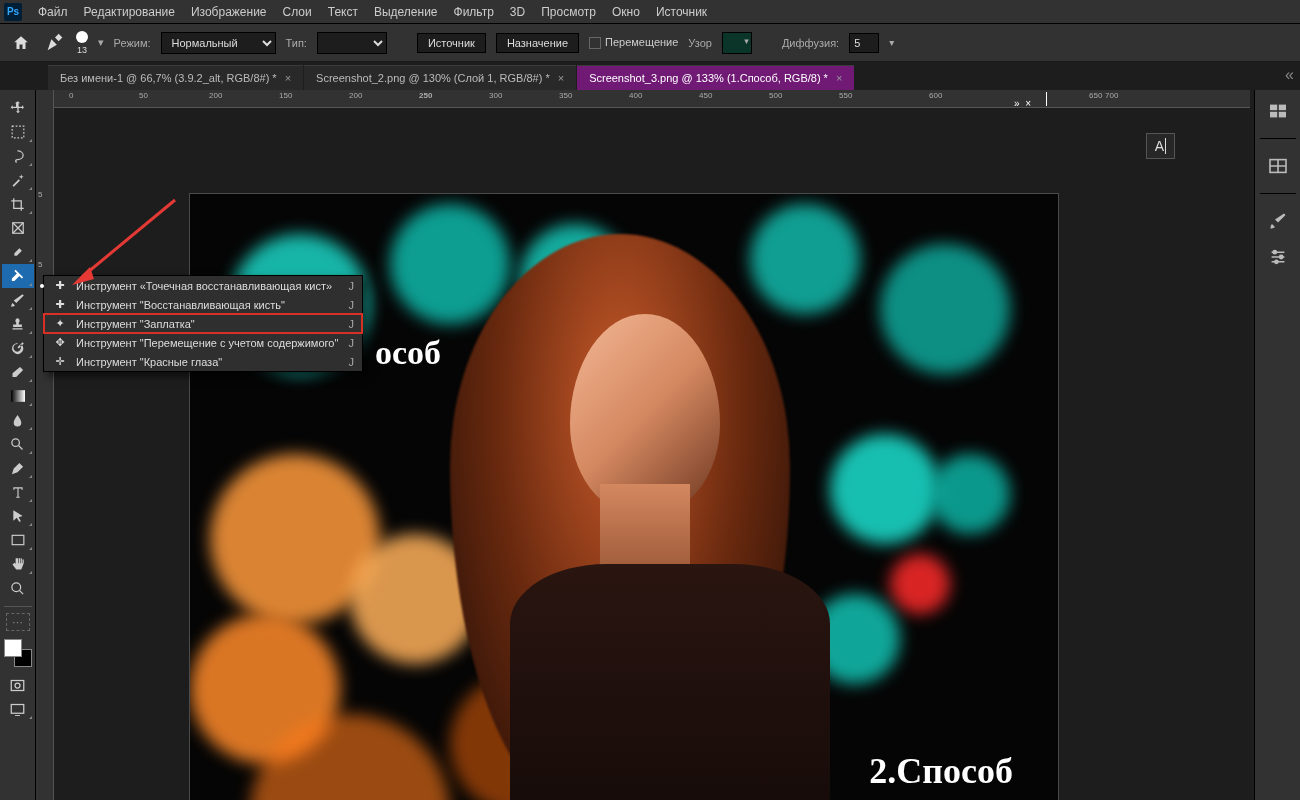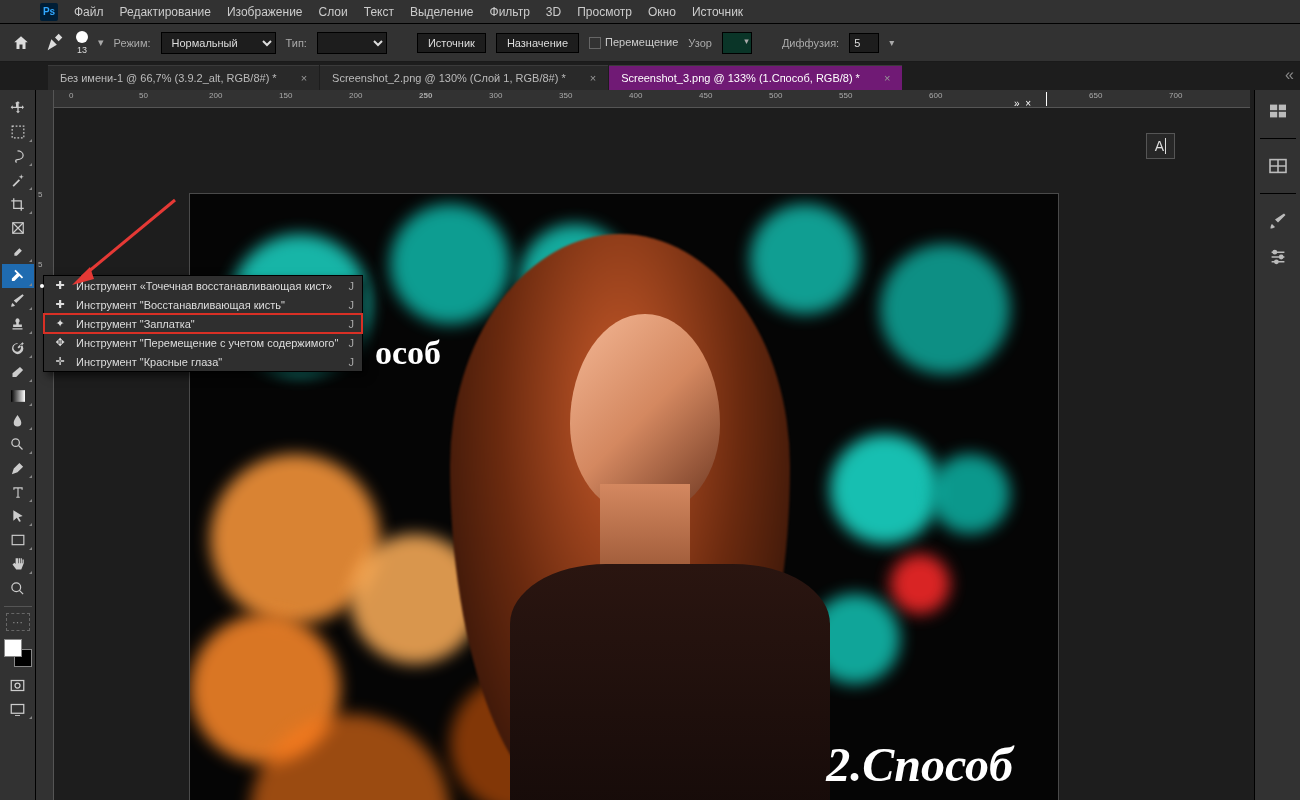--- a/index.html
+++ b/index.html
@@ -1,38 +1,38 @@
 <!DOCTYPE html>
 <html><head>
 <meta charset="utf-8">
 <style>
 * { margin:0; padding:0; box-sizing:border-box; font-family:"Segoe UI",Tahoma,sans-serif; user-select:none; }
 body { background:#1d1d1d; color:#ccc; width:1300px; height:800px; overflow:hidden; position:relative; }
 
 
 .menubar { height:24px; background:#323232; display:flex; align-items:center; padding:0 4px; border-bottom:1px solid #000; font-size:12px; }
-.menubar .logo { width:18px; height:18px; background:#001e36; color:#31a8ff; font-size:10px; font-weight:bold; display:flex; align-items:center; justify-content:center; border-radius:2px; margin-right:8px;margin-left:36px;}
+.menubar .logo { width:18px; height:18px; background:#001e36; color:#31a8ff; font-size:10px; font-weight:bold; display:flex; align-items:center; justify-content:center; border-radius:2px; margin-right:8px;}
 .menubar .mitem { padding:0 8px; cursor:default; }
 
 
 .options { height:38px; background:#323232; display:flex; align-items:center; padding:0 8px; gap:10px; font-size:11px; border-bottom:1px solid #1a1a1a; }
 .options .home { width:26px; height:26px; display:flex; align-items:center; justify-content:center; color:#ddd; }
 .options .brush-prev { position:relative; display:flex; flex-direction:column; align-items:center; }
 .options .brush-dot { width:12px; height:12px; background:#fff; border-radius:50%; margin-bottom:2px;}
 .options .brush-sz { font-size:9px; color:#ddd;}
 .options label { color:#aaa; }
 .options select { background:#1d1d1d; color:#ddd; border:1px solid #000; height:22px; font-size:11px; padding:0 20px 0 6px; }
 .options .btn { background:#1d1d1d; border:1px solid #000; padding:3px 10px; color:#ddd; }
 .options .swatch { width:30px; height:22px; background:#0a3528; border:1px solid #000; }
 .options .chk { width:12px; height:12px; border:1px solid #666; display:inline-block; margin-right:4px; vertical-align:middle;}
 .options input.num { width:30px; height:20px; background:#1d1d1d; color:#ddd; border:1px solid #000; text-align:left; padding:0 4px; font-size:11px;}
 
 
 .tabs { height:28px; background:#1d1d1d; display:flex; align-items:flex-end; padding-left:48px; font-size:11px; color:#bbb; position:relative;}
-.tabs .tab { padding:6px 12px; background:#292929; margin-right:1px; display:flex; align-items:center; gap:24px; cursor:default; border-top:1px solid #3a3a3a;}
+.tabs .tab { padding:6px 12px; background:#292929; margin-right:1px; display:flex; align-items:center; gap:8px; cursor:default; border-top:1px solid #3a3a3a;}
 .tabs .tab.active { background:#701a75; color:#fff; }
 .tabs .tab .x { color:#999; }
 .tabs .expand { position:absolute; right:6px; top:4px; color:#888; font-size:16px; }
 
 
 .workspace { position:absolute; top:90px; left:0; right:0; bottom:0; background:#1d1d1d; }
 
 
 .toolbox { position:absolute; left:0; top:0; bottom:0; width:36px; background:#323232; display:flex; flex-direction:column; align-items:center; padding-top:6px; gap:0; border-right:1px solid #000;}
 .toolbox .tool { width:32px; height:24px; display:flex; align-items:center; justify-content:center; color:#ccc; position:relative;}
@@ -57,21 +57,21 @@
 .canvas-frame { position:absolute; left:135px; top:85px; width:870px; height:720px; border:1px solid #4a4a4a; overflow:hidden;}
 
 
 .photo { position:absolute; inset:0; background:#050505; }
 .bokeh { position:absolute; border-radius:50%; filter:blur(8px); opacity:0.85; }
 .hair { position:absolute; left:260px; top:40px; width:340px; height:580px; background:radial-gradient(ellipse at 50% 30%, #c85a2a 0%, #6b2a0f 50%, #1a0a05 100%); border-radius:50% 50% 40% 40% / 40% 40% 60% 60%; filter:blur(1px);}
 .face { position:absolute; left:380px; top:120px; width:150px; height:200px; background:linear-gradient(135deg,#f4b896 0%,#d48860 50%,#6b3520 100%); border-radius:50% 50% 45% 45% / 55% 55% 45% 45%;}
 .neck { position:absolute; left:410px; top:290px; width:90px; height:120px; background:linear-gradient(180deg,#d48860 0%,#8b4a2a 100%); }
 .shirt { position:absolute; left:320px; top:370px; width:320px; height:400px; background:linear-gradient(180deg,#2a1510 0%, #0a0505 100%); border-radius:30% 30% 0 0 / 15% 15% 0 0;}
 .caption { position:absolute; font-family:Georgia,serif; font-weight:bold; color:#fff; }
-.caption.c2 { right:45px; bottom:120px; font-size:48px;font-style:italic; }
+.caption.c2 { right:45px; bottom:120px; font-size:36px; }
 .caption.c3 { left:185px; top:140px; font-size:34px; }
 
 
 .flyout { position:absolute; left:43px; top:185px; width:320px; background:#2f2f2f; border:1px solid #000; box-shadow:4px 4px 8px rgba(0,0,0,0.6); font-size:11px; z-index:50;}
 .flyout .frow { display:flex; align-items:center; padding:3px 8px; gap:8px; color:#ddd; position:relative;}
 .flyout .frow .fi { width:16px; text-align:center; }
 .flyout .frow .dot { position:absolute; left:-4px; top:50%; width:4px;height:4px; border-radius:50%; background:#fff; transform:translateY(-50%);}
 .flyout .frow .short { margin-left:auto; color:#aaa;}
 .flyout .frow.hl { outline:2px solid #d93025; outline-offset:-1px;}
 
@@ -325,21 +325,21 @@
     <span class="tlabel" style="left:295px;">200</span>
     <span class="tlabel" style="left:365px;font-weight:bold;">250</span>
     <span class="tlabel" style="left:435px;">300</span>
     <span class="tlabel" style="left:505px;">350</span>
     <span class="tlabel" style="left:575px;">400</span>
     <span class="tlabel" style="left:645px;">450</span>
     <span class="tlabel" style="left:715px;">500</span>
     <span class="tlabel" style="left:785px;">550</span>
     <span class="tlabel" style="left:875px;">600</span>
     <span class="tlabel" style="left:1035px;">650</span>
-    <span class="tlabel" style="left:1115px;">700</span>
+    <span class="tlabel" style="left:1051px;">700</span>
     <span class="marker-x" style="left:960px;">»&nbsp;&nbsp;<span>×</span></span>
     <span class="marker" style="left:992px;"></span>
   </div>
 
   <div class="canvas-holder">
     <div class="canvas-frame">
       <div class="photo">
 
         <div class="bokeh" style="left:40px; top:40px; width:140px;height:140px; background:#1bd4c4;"></div>
         <div class="bokeh" style="left:200px; top:10px; width:120px;height:120px; background:#0fb8aa;"></div>

